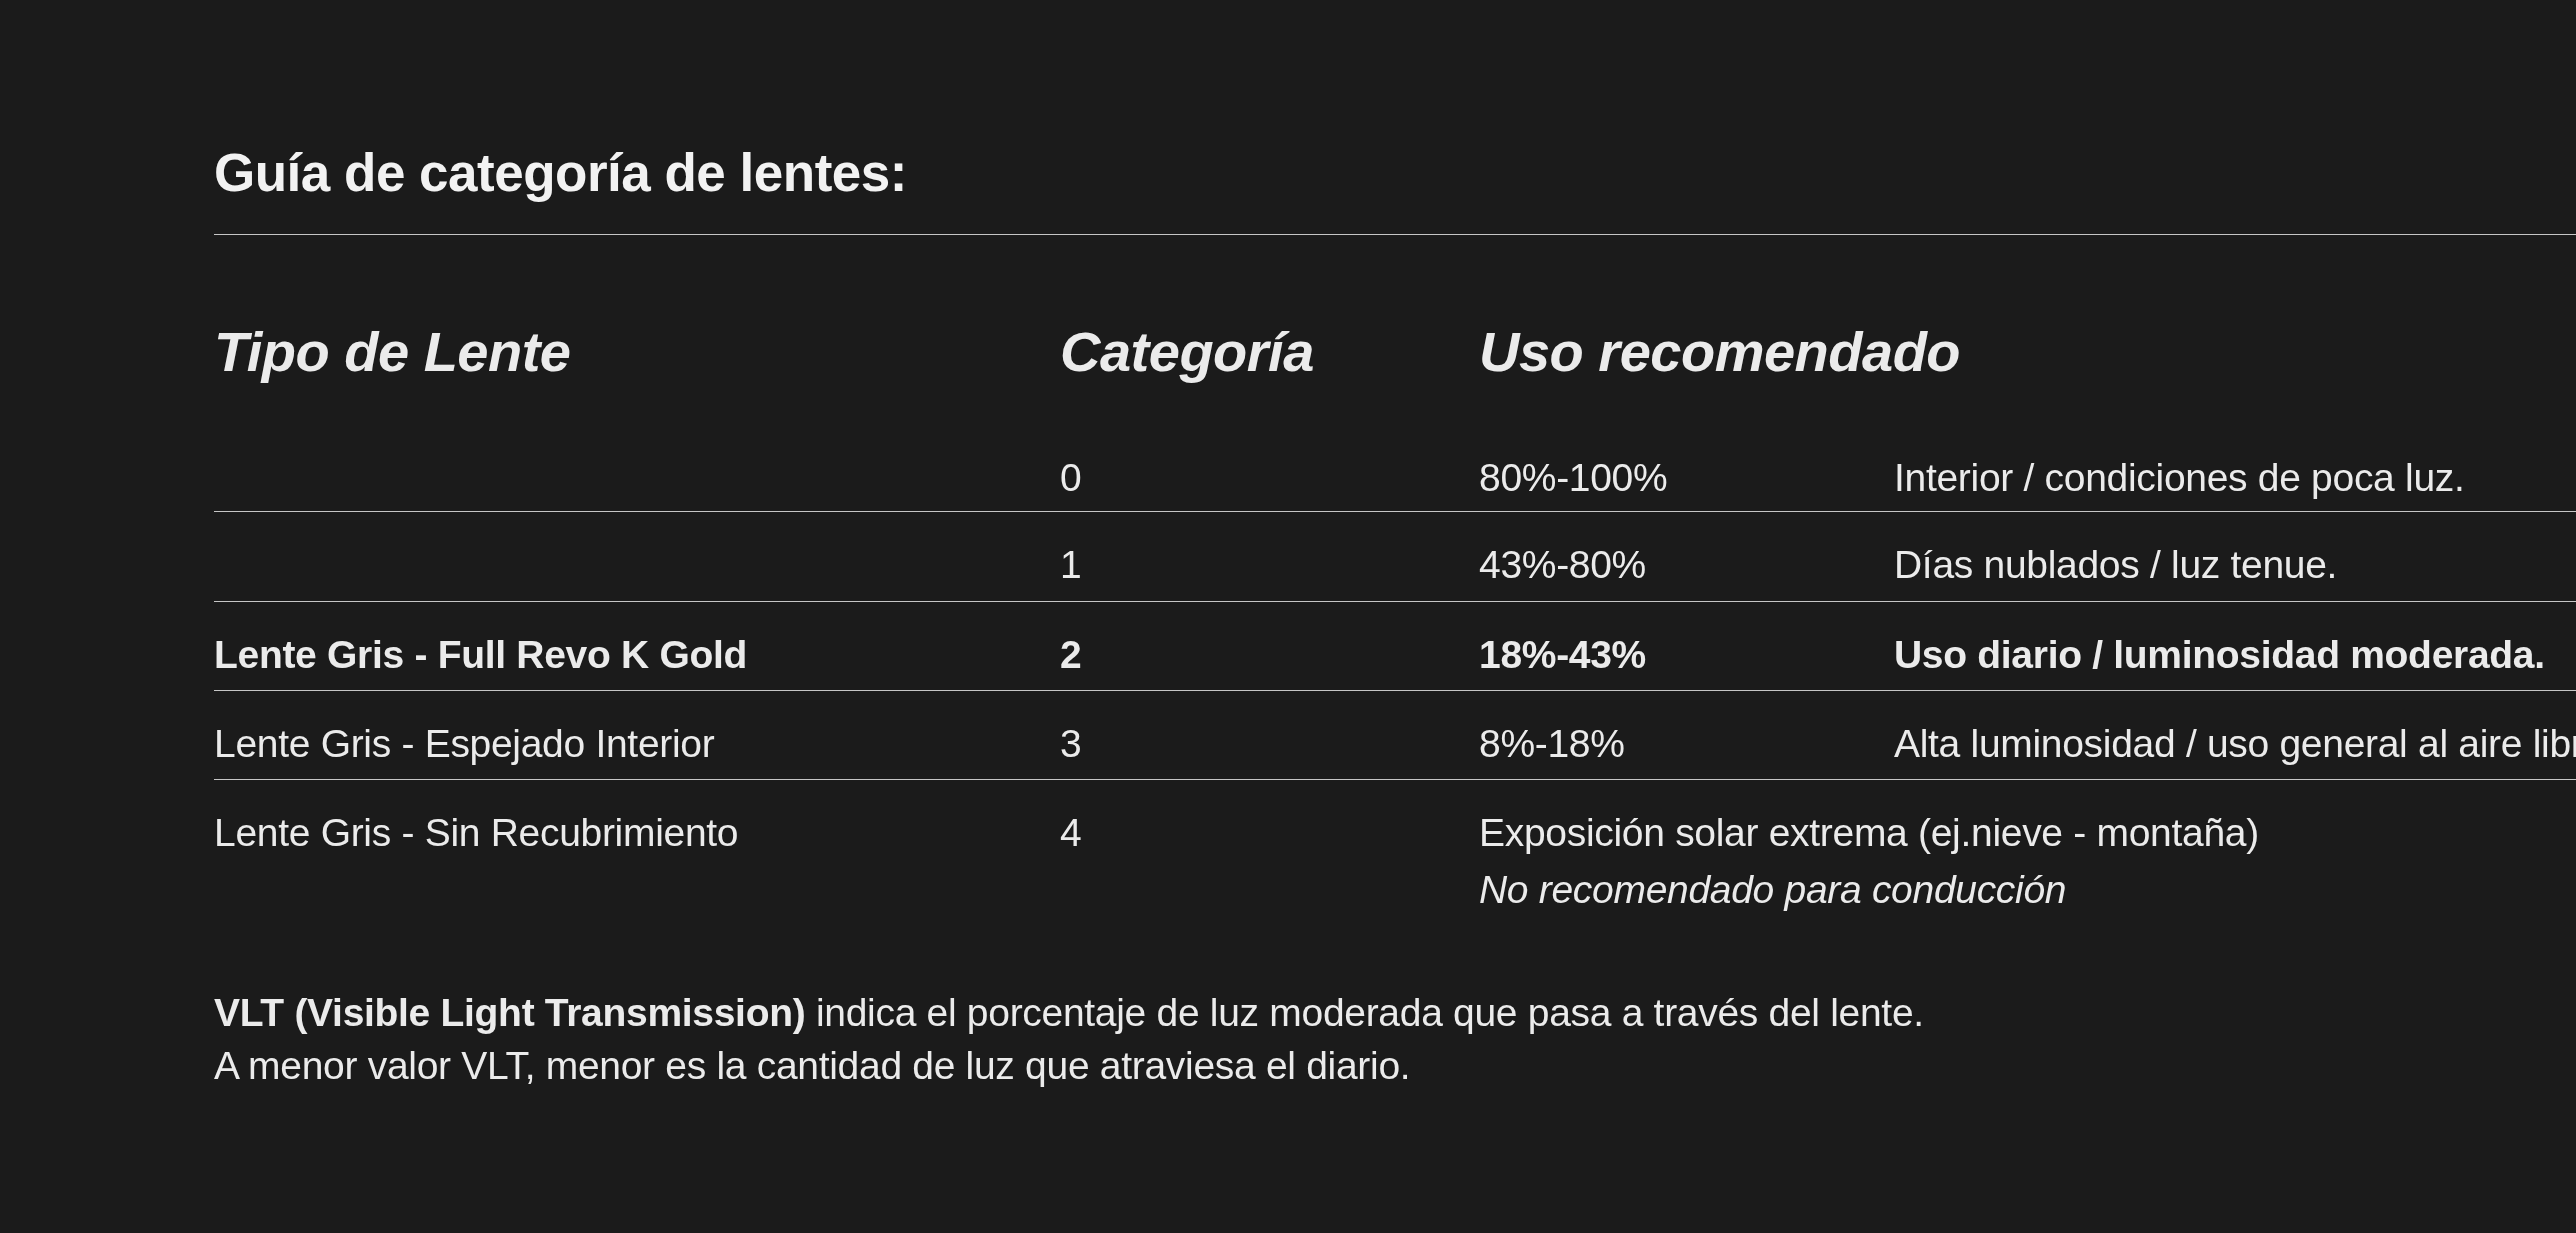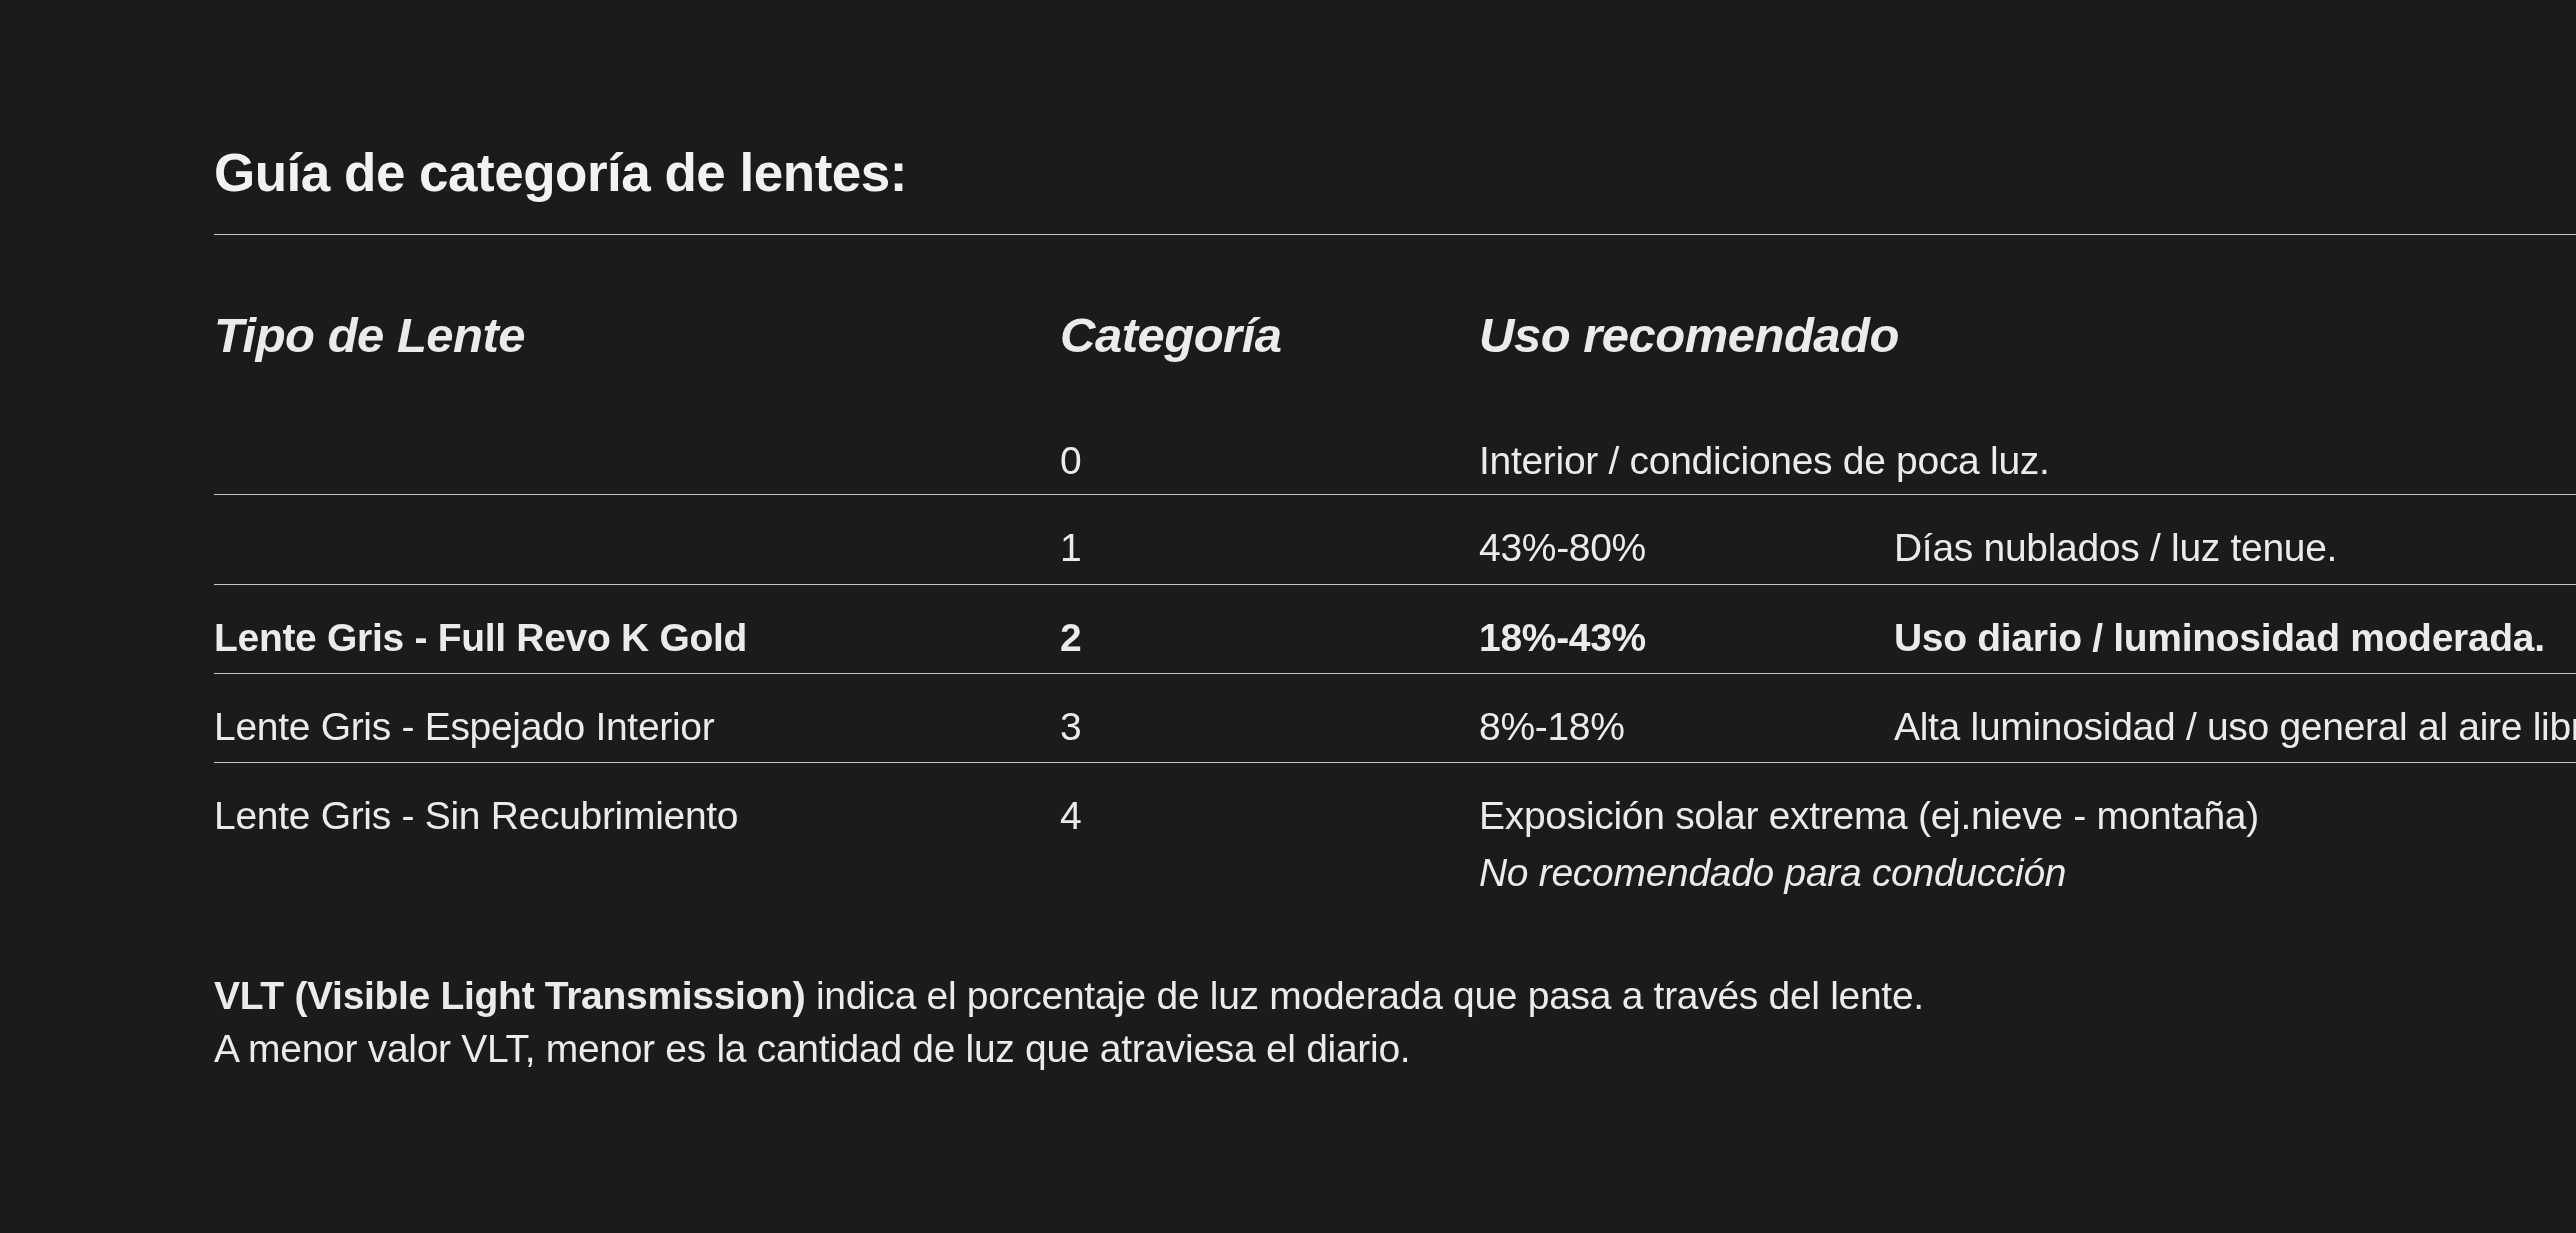--- a/index.html
+++ b/index.html
@@ -40,25 +40,26 @@
   }
   .row{
     display:grid;
     grid-template-columns:846px 419px 415px 809px;
     align-items:start;
   }
   .row.head{
     padding:70px 0 0 0;
   }
   .row.head .cell{
-    font-size:49px;
+    font-size:56px;
     line-height:60px;
     font-weight:700;
     font-style:italic;
     letter-spacing:-0.5px;
+    margin-top:17px;
   }
   .cell{
     font-size:39px;
     line-height:46px;
     letter-spacing:-0.3px;
     white-space:nowrap;
   }
   .row.r-first{
     padding:73px 0 10.3px 0;
     border-bottom:1.5px solid var(--divider);
@@ -100,20 +101,21 @@
 
     <div class="row head">
       <div class="cell">Tipo de Lente</div>
       <div class="cell">Categoría</div>
       <div class="cell">Uso recomendado</div>
     </div>
 
     <div class="row r-first">
       <div class="cell"></div>
       <div class="cell">0</div>
+      <div class="cell">80%-100%</div>
       <div class="cell">Interior / condiciones de poca luz.</div>
     </div>
 
     <div class="row r-mid">
       <div class="cell"></div>
       <div class="cell">1</div>
       <div class="cell">43%-80%</div>
       <div class="cell">Días nublados / luz tenue.</div>
     </div>
 

